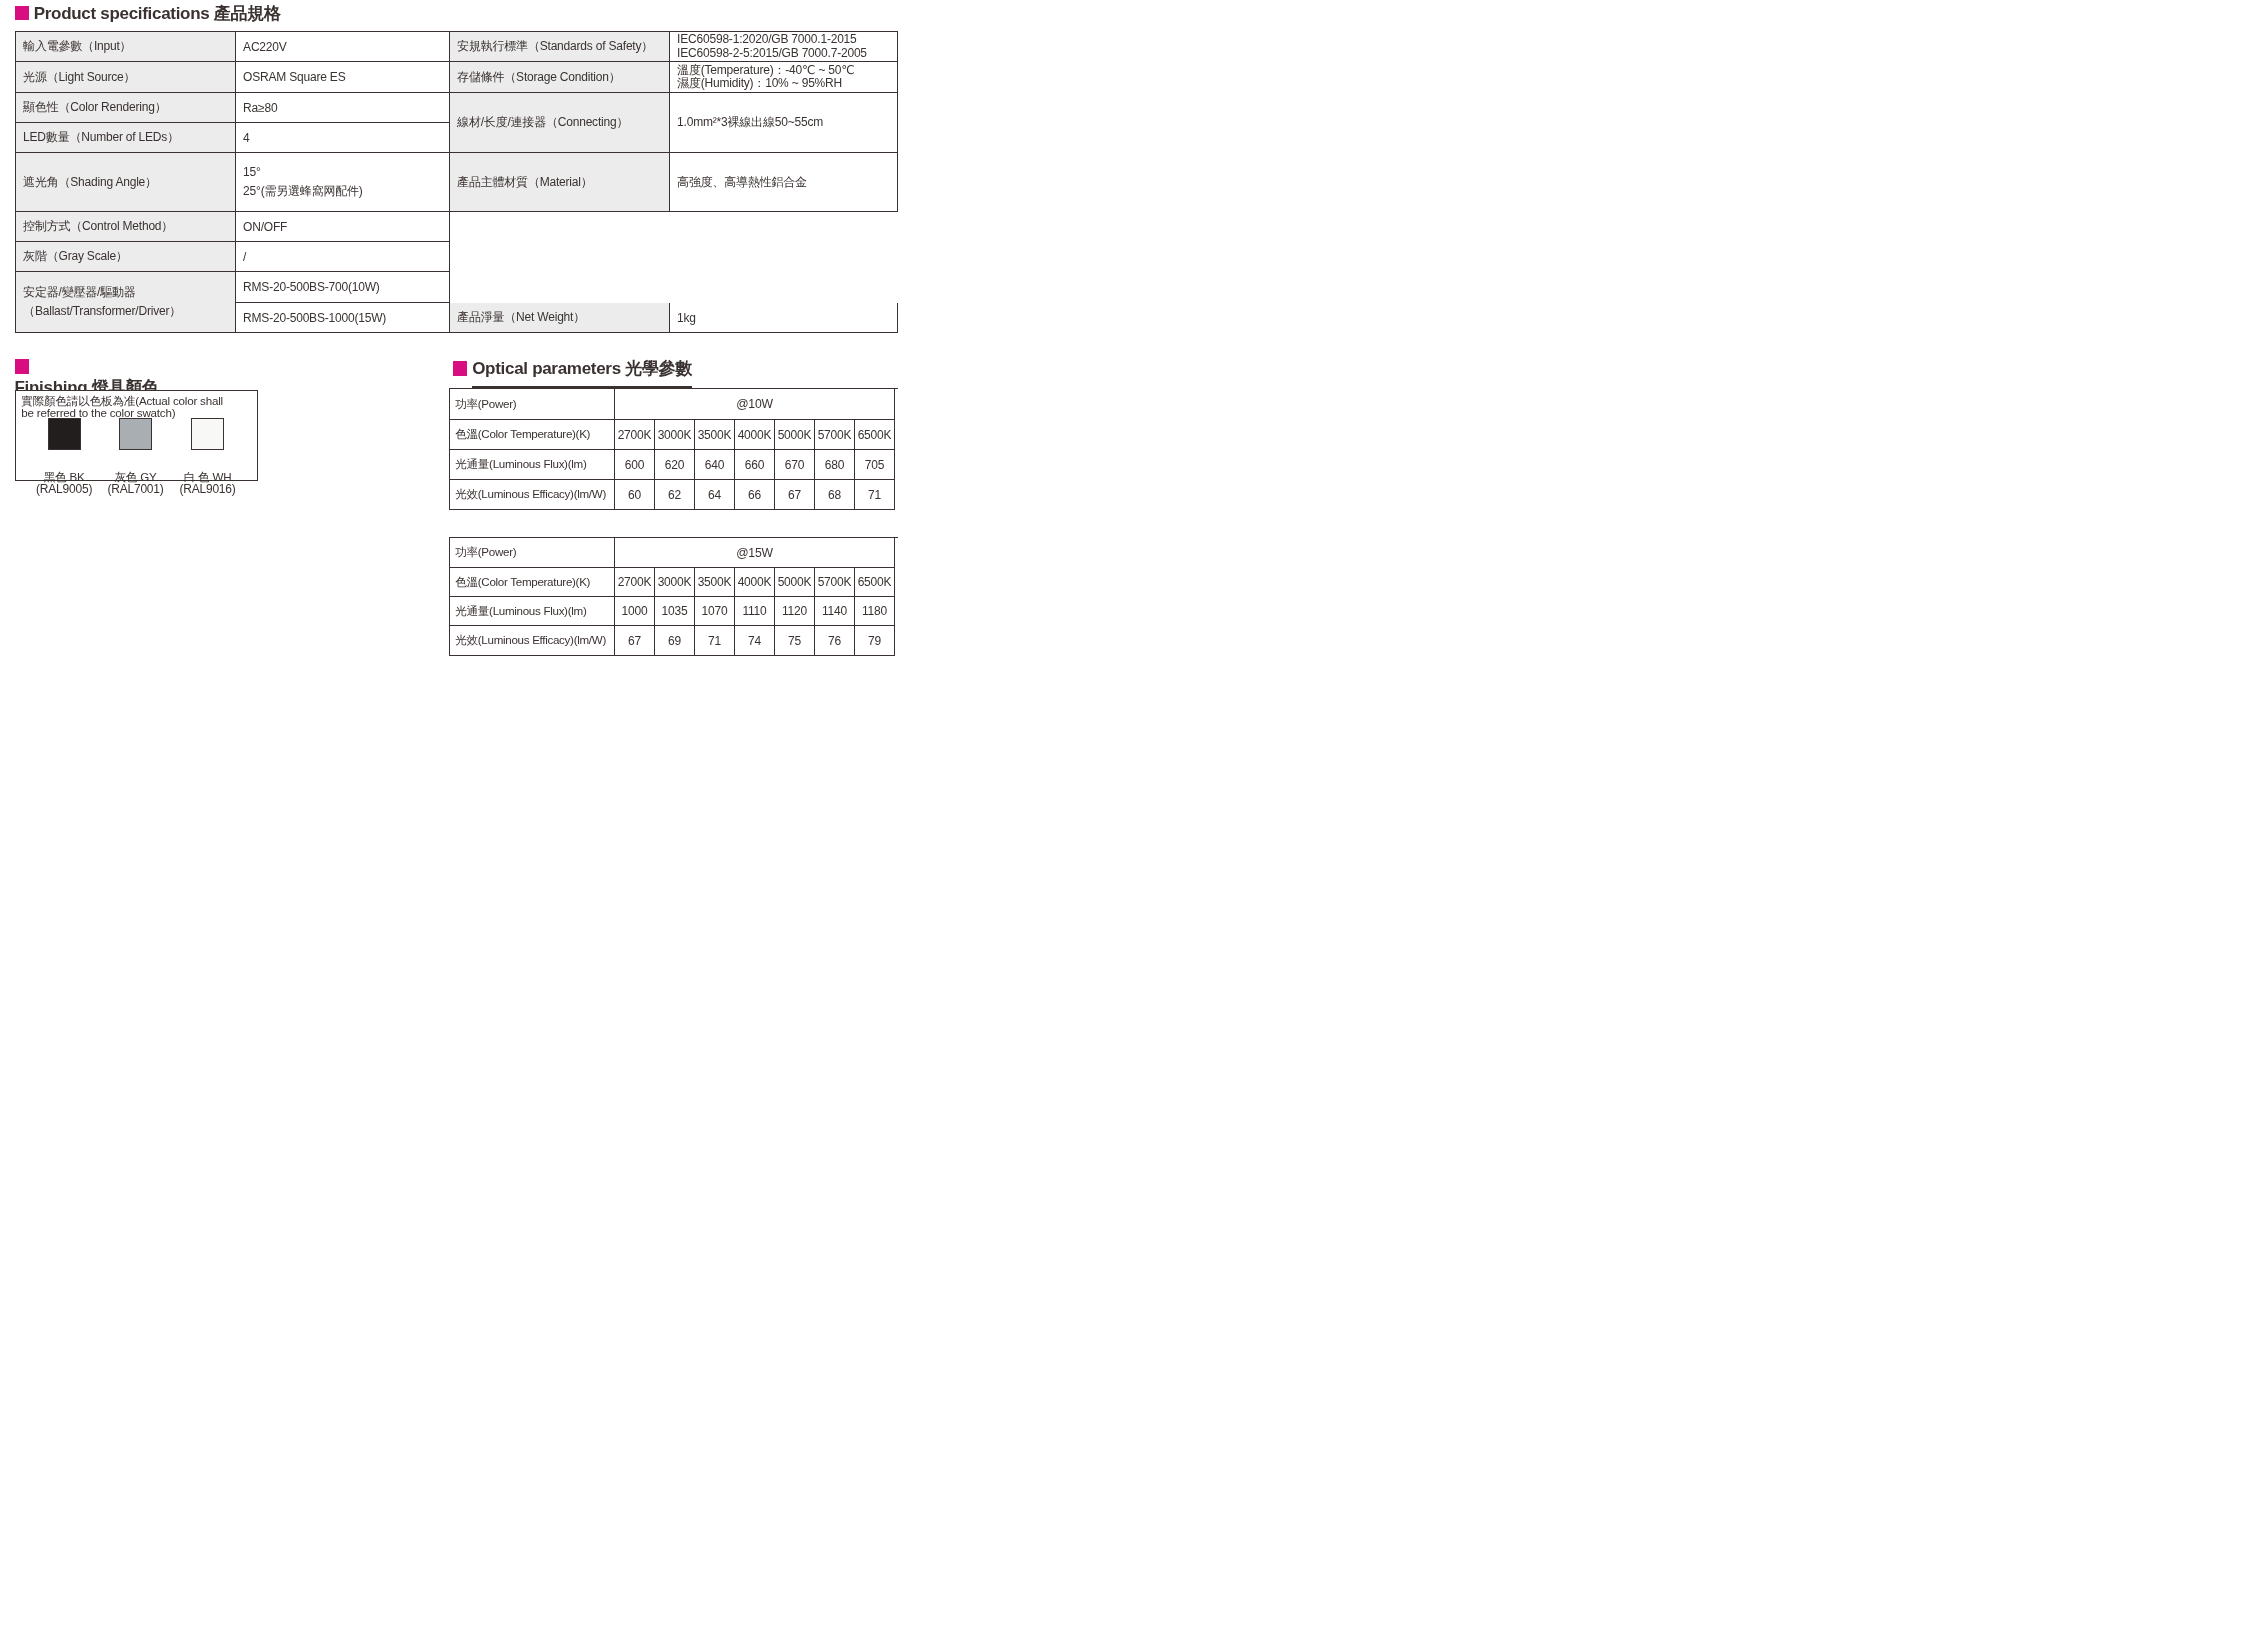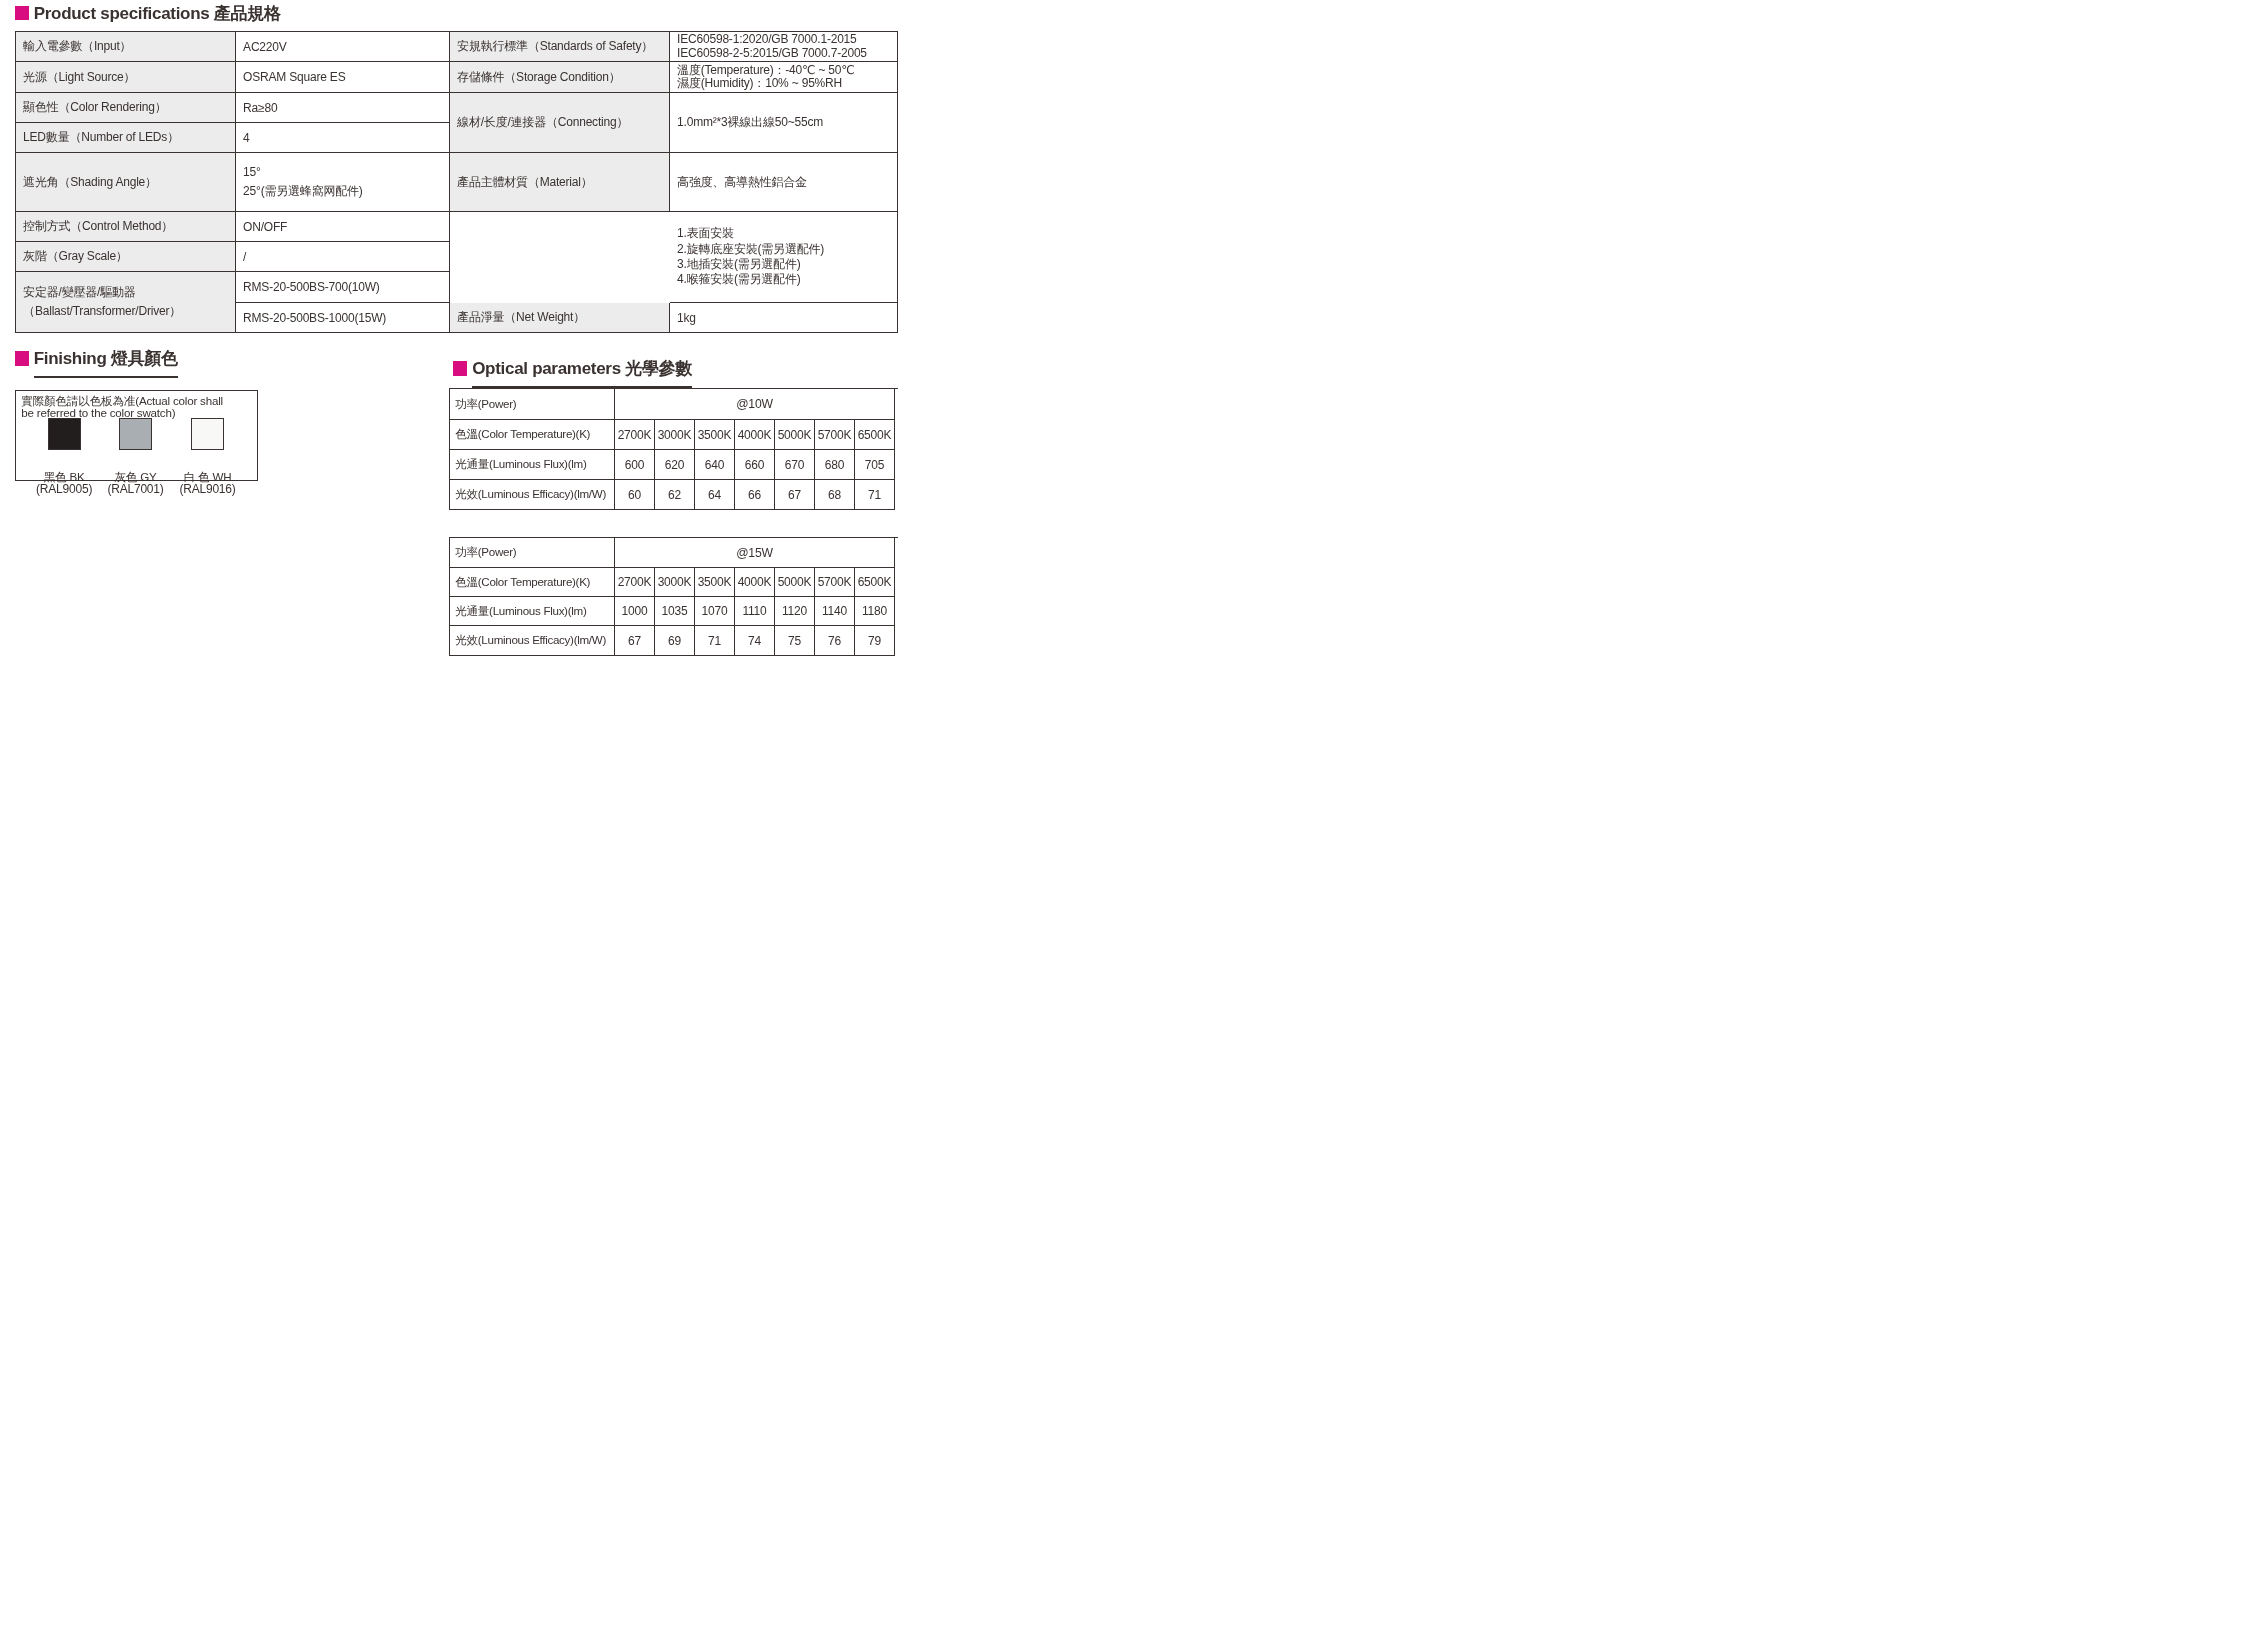--- a/index.html
+++ b/index.html
@@ -105,45 +105,37 @@
     <div class="lines lh-mid">
       <span>15°</span>
       <span>25°(需另選蜂窩网配件)</span>
     </div>
   </div>
   <div class="cell lab" style="grid-area:5/3/6/4">產品主體材質（Material）</div>
   <div class="cell" style="grid-area:5/4/6/5">高強度、高導熱性鋁合金</div>
 
   <div class="cell lab" style="grid-area:6/1/7/2">控制方式（Control Method）</div>
   <div class="cell" style="grid-area:6/2/7/3">ON/OFF</div>
-  <div class="cell" style="grid-area:6/4/9/5">
-    <div class="lines lh-install">
-      <span>1.表面安裝</span>
-      <span>2.旋轉底座安裝(需另選配件)</span>
-      <span>3.地插安裝(需另選配件)</span>
-      <span>4.喉箍安裝(需另選配件)</span>
-    </div>
-  </div>
 
   <div class="cell lab" style="grid-area:7/1/8/2">灰階（Gray Scale）</div>
   <div class="cell" style="grid-area:7/2/8/3">/</div>
 
   <div class="cell lab" style="grid-area:8/1/10/2">
     <div class="lines lh-mid">
       <span>安定器/變壓器/驅動器</span>
       <span>（Ballast/Transformer/Driver）</span>
     </div>
   </div>
   <div class="cell" style="grid-area:8/2/9/3">RMS-20-500BS-700(10W)</div>
   <div class="cell" style="grid-area:9/2/10/3">RMS-20-500BS-1000(15W)</div>
   <div class="cell lab" style="grid-area:9/3/10/4">產品淨量（Net Weight）</div>
   <div class="cell" style="grid-area:9/4/10/5">1kg</div>
 </div>
 
-<div class="sec-title" style="left:14.5px; top:350px;">
+<div class="sec-title" style="left:14.5px; top:358px;flex-direction:column;">
   <div class="tsq" style="background-color: rgb(216, 13, 128);"></div>
   <div class="ttext">Finishing 燈具顏色</div>
 </div>
 
 <div id="finishing-box" class="abs">
   <div class="note">
     <div>實際顏色請以色板為准(Actual color shall</div>
     <div>be referred to the color swatch)</div>
   </div>
   <div class="sw-fig" style="left:18.6px; top:27px;">

